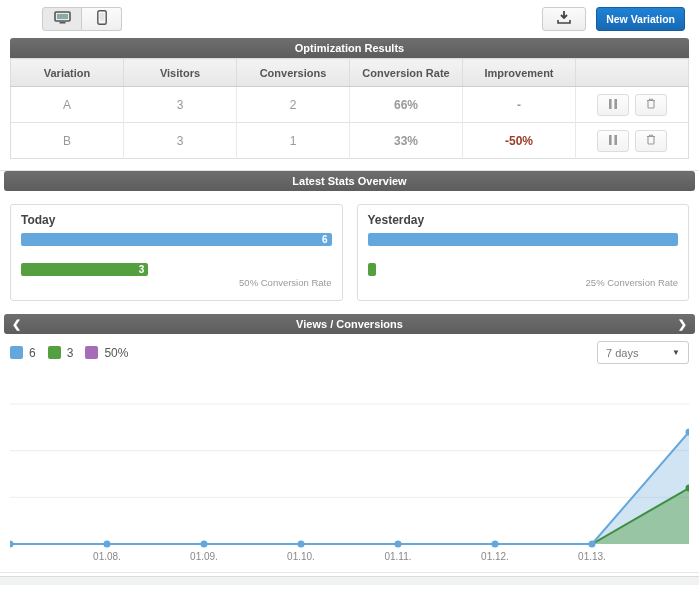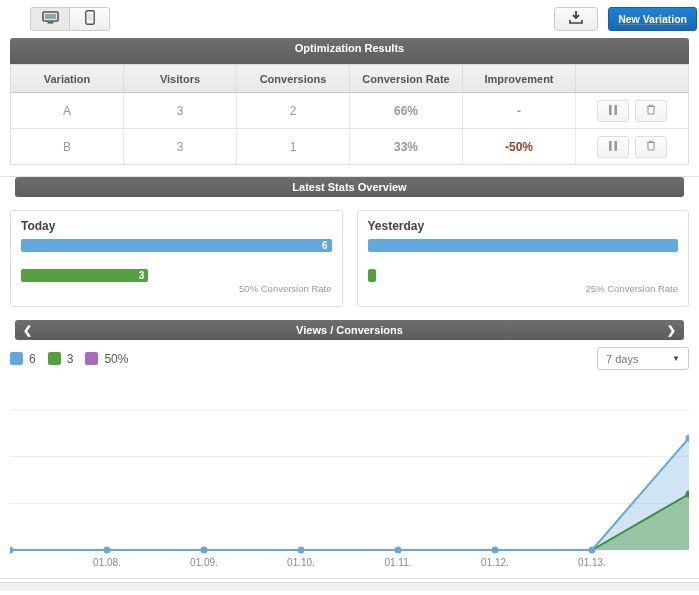--- a/index.html
+++ b/index.html
@@ -5,42 +5,42 @@
   * { margin:0; padding:0; box-sizing:border-box; }
   html,body { background:#fff; }
   body {
     width:699px; height:595px; overflow:hidden;
     font-family:"Liberation Sans", sans-serif;
     color:#777; font-size:12px; position:relative;
   }
   .page { width:699px; height:595px; position:relative; }
 
   
-  .topbar { display:flex; justify-content:space-between; align-items:center; padding:8px 2px 4px; height:34px;text-decoration:underline; }
+  .topbar { display:flex; justify-content:space-between; align-items:center; padding:8px 14px 4px; height:34px; }
   .device-toggle { display:flex; margin-left:28px; }
   .toggle-btn {
     width:40px; height:24px; border:1px solid #ccc; background:linear-gradient(#fbfbfb,#efefef);
     display:flex; align-items:center; justify-content:center; cursor:pointer;
   }
   .toggle-btn.first { border-radius:3px 0 0 3px; background:#e9e9e9; }
   .toggle-btn.last  { border-radius:0 3px 3px 0; border-left:none; }
   .topbar-right { display:flex; align-items:center; gap:10px; }
   .dl-btn {
     width:44px; height:24px; border:1px solid #ccc; border-radius:3px;
     background:linear-gradient(#fbfbfb,#ededed); display:flex; align-items:center; justify-content:center; cursor:pointer;
   }
   .new-var-btn {
     height:24px; padding:0 9px; border:1px solid #145fa0; border-radius:3px;
     color:#fff; font-size:10.5px; font-weight:bold; line-height:22px; cursor:pointer;
   }
 
   
   .table-wrap { margin:4px 10px 0; }
   .table-title {
-    height:26px; line-height:20px; text-align:center; color:#fff;
+    height:20px; line-height:20px; text-align:center; color:#fff;
     font-size:11px; font-weight:bold; border-radius:3px 3px 0 0;
     background:linear-gradient(#6e6e6e,#5d5d5d);
   }
   table.results { width:100%; border-collapse:collapse; border:1px solid #ddd; table-layout:fixed; }
   table.results thead th {
     height:28px; background:linear-gradient(#f3f3f3,#e7e7e7);
     font-size:11px; font-weight:bold; color:#555; text-align:center;
     border-right:1px solid #ddd; border-bottom:1px solid #ccc;
   }
   table.results thead th:last-child { border-right:none; }
@@ -60,21 +60,21 @@
 
   .divider { border-top:1px solid #e2e2e2; margin-top:11px; }
 
   
   .legend { display:flex; justify-content:center; align-items:center; gap:26px; padding:15px 0 12px; }
   .legend-item { display:flex; align-items:center; gap:7px; font-size:11.5px; color:#777; }
   .sq { width:13px; height:13px; border-radius:2px; display:inline-block; }
 
   
   .section-bar {
-    margin:0 15px; height:20px; line-height:20px; border-radius:3px;
+    margin:0 4px; height:20px; line-height:20px; border-radius:3px;
     background:linear-gradient(#6e6e6e,#5d5d5d); color:#fff;
     font-size:11px; font-weight:bold; text-align:center; position:relative;
   }
   .section-bar .arrow { position:absolute; top:0; font-size:11px; cursor:pointer; color:#fff; }
   .section-bar .arrow.left  { left:8px; }
   .section-bar .arrow.right { right:8px; }
 
   
   .stats-panels { display:flex; gap:14px; margin:13px 10px 0; }
   .panel { flex:1; border:1px solid #ddd; border-radius:3px; padding:8px 10px 12px; background:#fff; }

